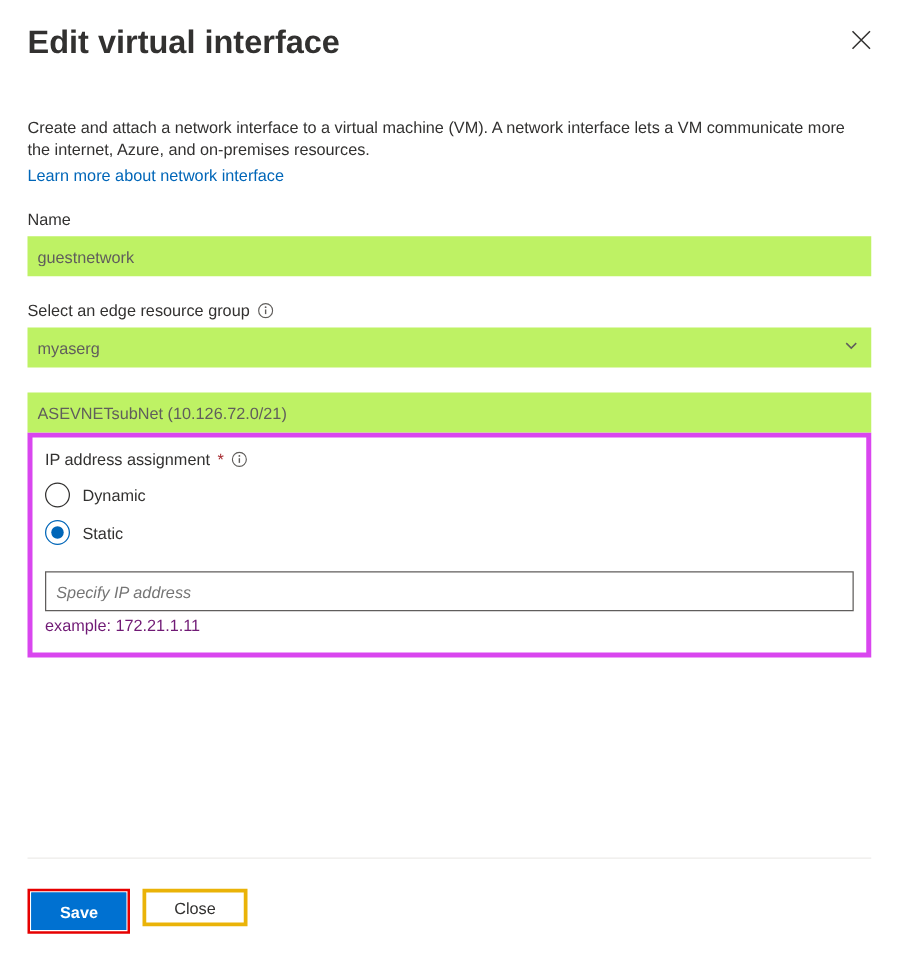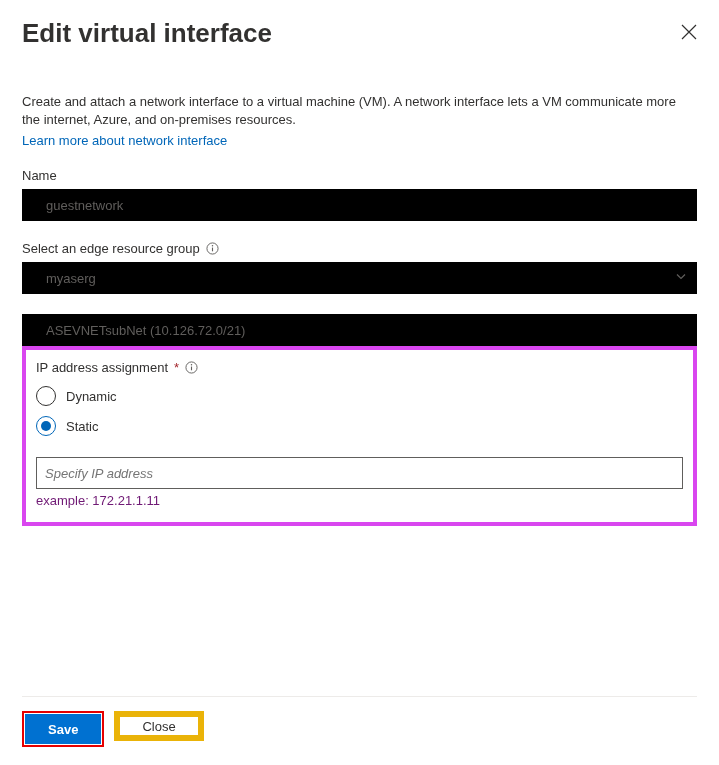--- a/index.html
+++ b/index.html
@@ -61,22 +61,22 @@
       width: 13px;
       height: 13px;
       display: inline-flex;
       align-items: center;
       justify-content: center;
       color: #605e5c;
     }
     .text-input {
       width: 100%;
       height: 32px;
-      padding: 0 24px;
-      background: #000000;
+      padding: 0 8px;
+      background: #bef264;
       border: none;
       color: #605e5c;
       font-size: 13px;
       font-family: inherit;
     }
     .select-wrap {
       position: relative;
     }
     .chevron {
       position: absolute;
@@ -133,31 +133,31 @@
       font-size: 13px;
       color: #701a75;
       margin-top: 4px;
     }
     .footer {
       position: absolute;
       bottom: 18px;
       left: 22px;
       right: 22px;
       border-top: 1px solid #edebe9;
-      padding-top: 14px;
+      padding-top: 24px;
       display: flex;
       gap: 10px;
     }
     .btn {
       height: 30px;
       padding: 0 22px;
       font-size: 13px;
       font-family: inherit;
       cursor: pointer;
-      border: 6px solid #eab308;
+      border: 3px solid #eab308;
       background: #fff;
       color: #323130;
     }
     .btn-primary {
       background: #0071d1;
       color: #fff;
       border: 1px solid #0071d1;
       font-weight: 600;
     }
     .save-highlight {

